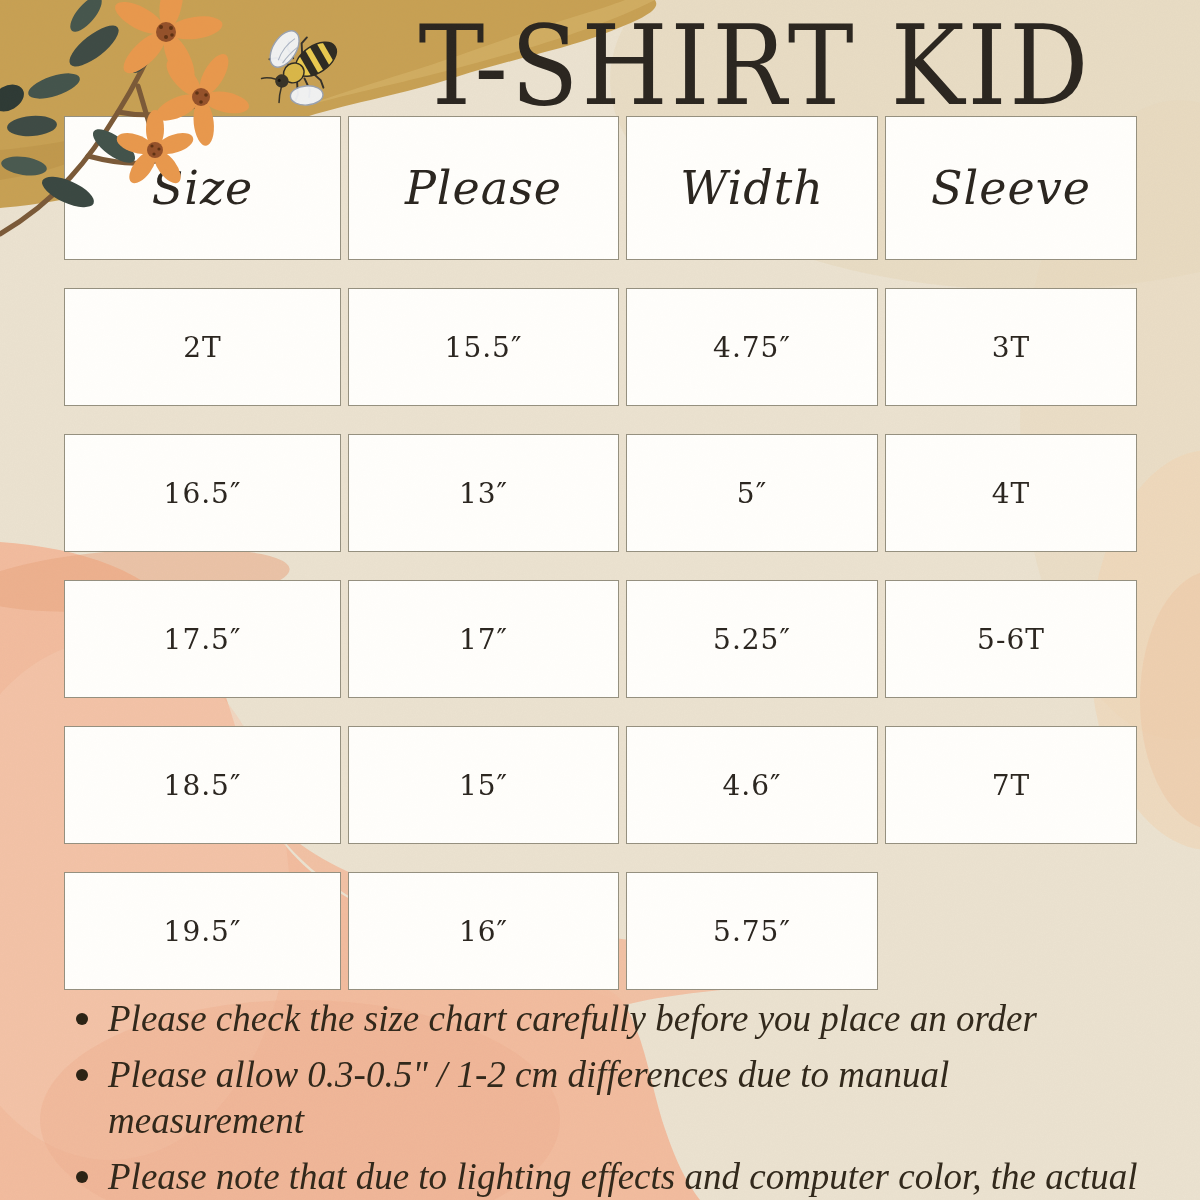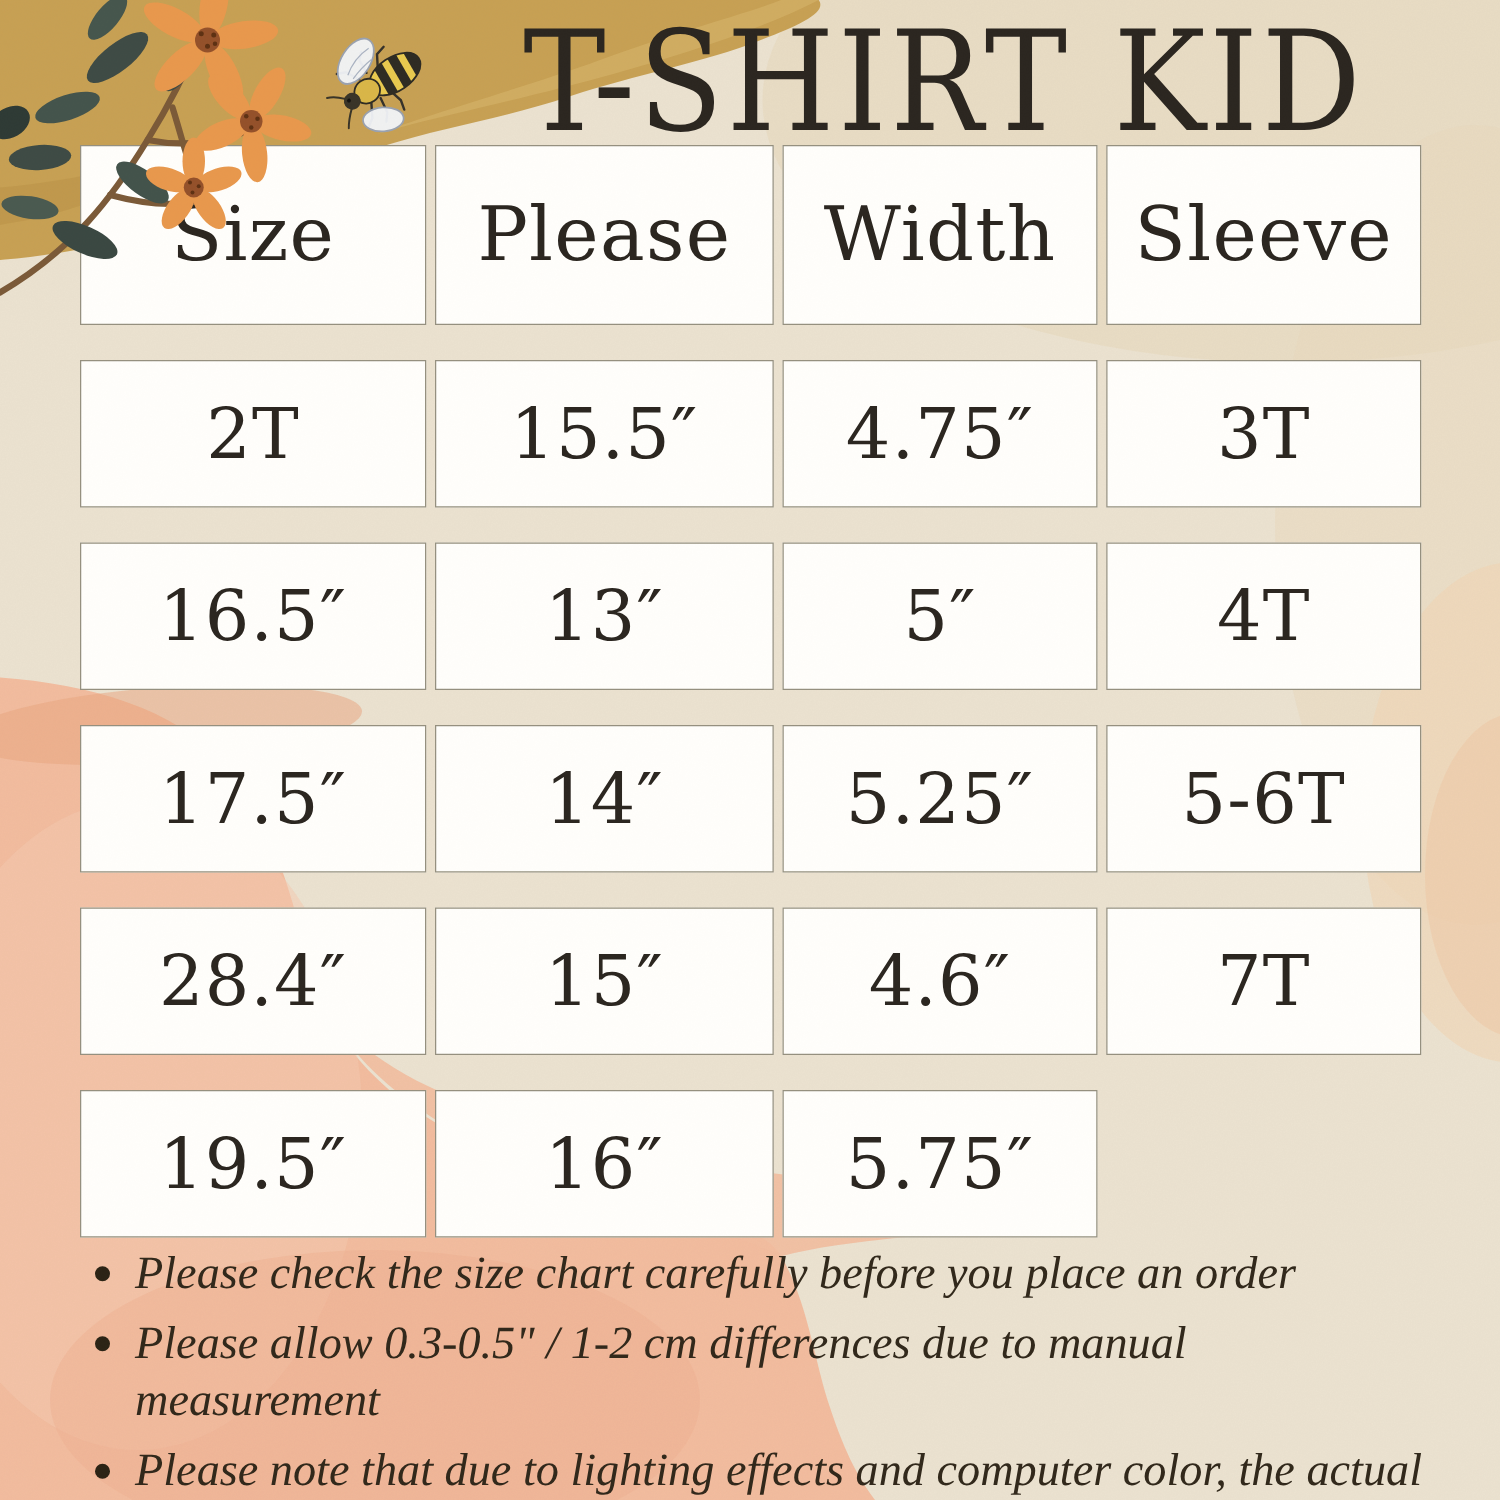--- a/index.html
+++ b/index.html
@@ -29,22 +29,22 @@
     grid-template-columns:277px 271px 252px 252px;
     grid-template-rows:144px 139px 139px 139px 139px 139px;
     gap:7px;
   }
   .cell{
     background:var(--cell);
     border:1.5px solid var(--cellBorder);
     display:flex; align-items:center; justify-content:center;
     color:var(--ink);
   }
-  .cell.head{font-size:60px; letter-spacing:1px;}
-  .cell.data{font-size:56px; letter-spacing:1px;margin-top:21px;}
+  .cell.head{font-size:46px; letter-spacing:1px;font-style:italic;}
+  .cell.data{font-size:28px; letter-spacing:1px;margin-top:21px;}
 
   .flowers{position:absolute; left:-4px; top:-6px; z-index:8;}
   .bee{position:absolute; left:258px; top:14px; z-index:8;}
 
   .notes{
     position:absolute; left:76px; top:996px; width:1064px; z-index:6;
     display:flex; flex-direction:column; gap:9px;
     font-family:"Liberation Serif", serif; font-style:italic;
     font-size:37px; line-height:1.26; color:var(--noteInk);
   }
@@ -114,25 +114,25 @@
     <div class="cell data">15.5″</div>
     <div class="cell data">4.75″</div>
 
     <div class="cell data">3T</div>
     <div class="cell data">16.5″</div>
     <div class="cell data">13″</div>
     <div class="cell data">5″</div>
 
     <div class="cell data">4T</div>
     <div class="cell data">17.5″</div>
-    <div class="cell data">14″</div>
+    <div class="cell data">17″</div>
     <div class="cell data">5.25″</div>
 
     <div class="cell data">5-6T</div>
-    <div class="cell data">28.4″</div>
+    <div class="cell data">18.5″</div>
     <div class="cell data">15″</div>
     <div class="cell data">4.6″</div>
 
     <div class="cell data">7T</div>
     <div class="cell data">19.5″</div>
     <div class="cell data">16″</div>
     <div class="cell data">5.75″</div>
   </div>
 
   <svg class="flowers" width="368" height="276" viewBox="0 0 368 276" aria-hidden="true">

